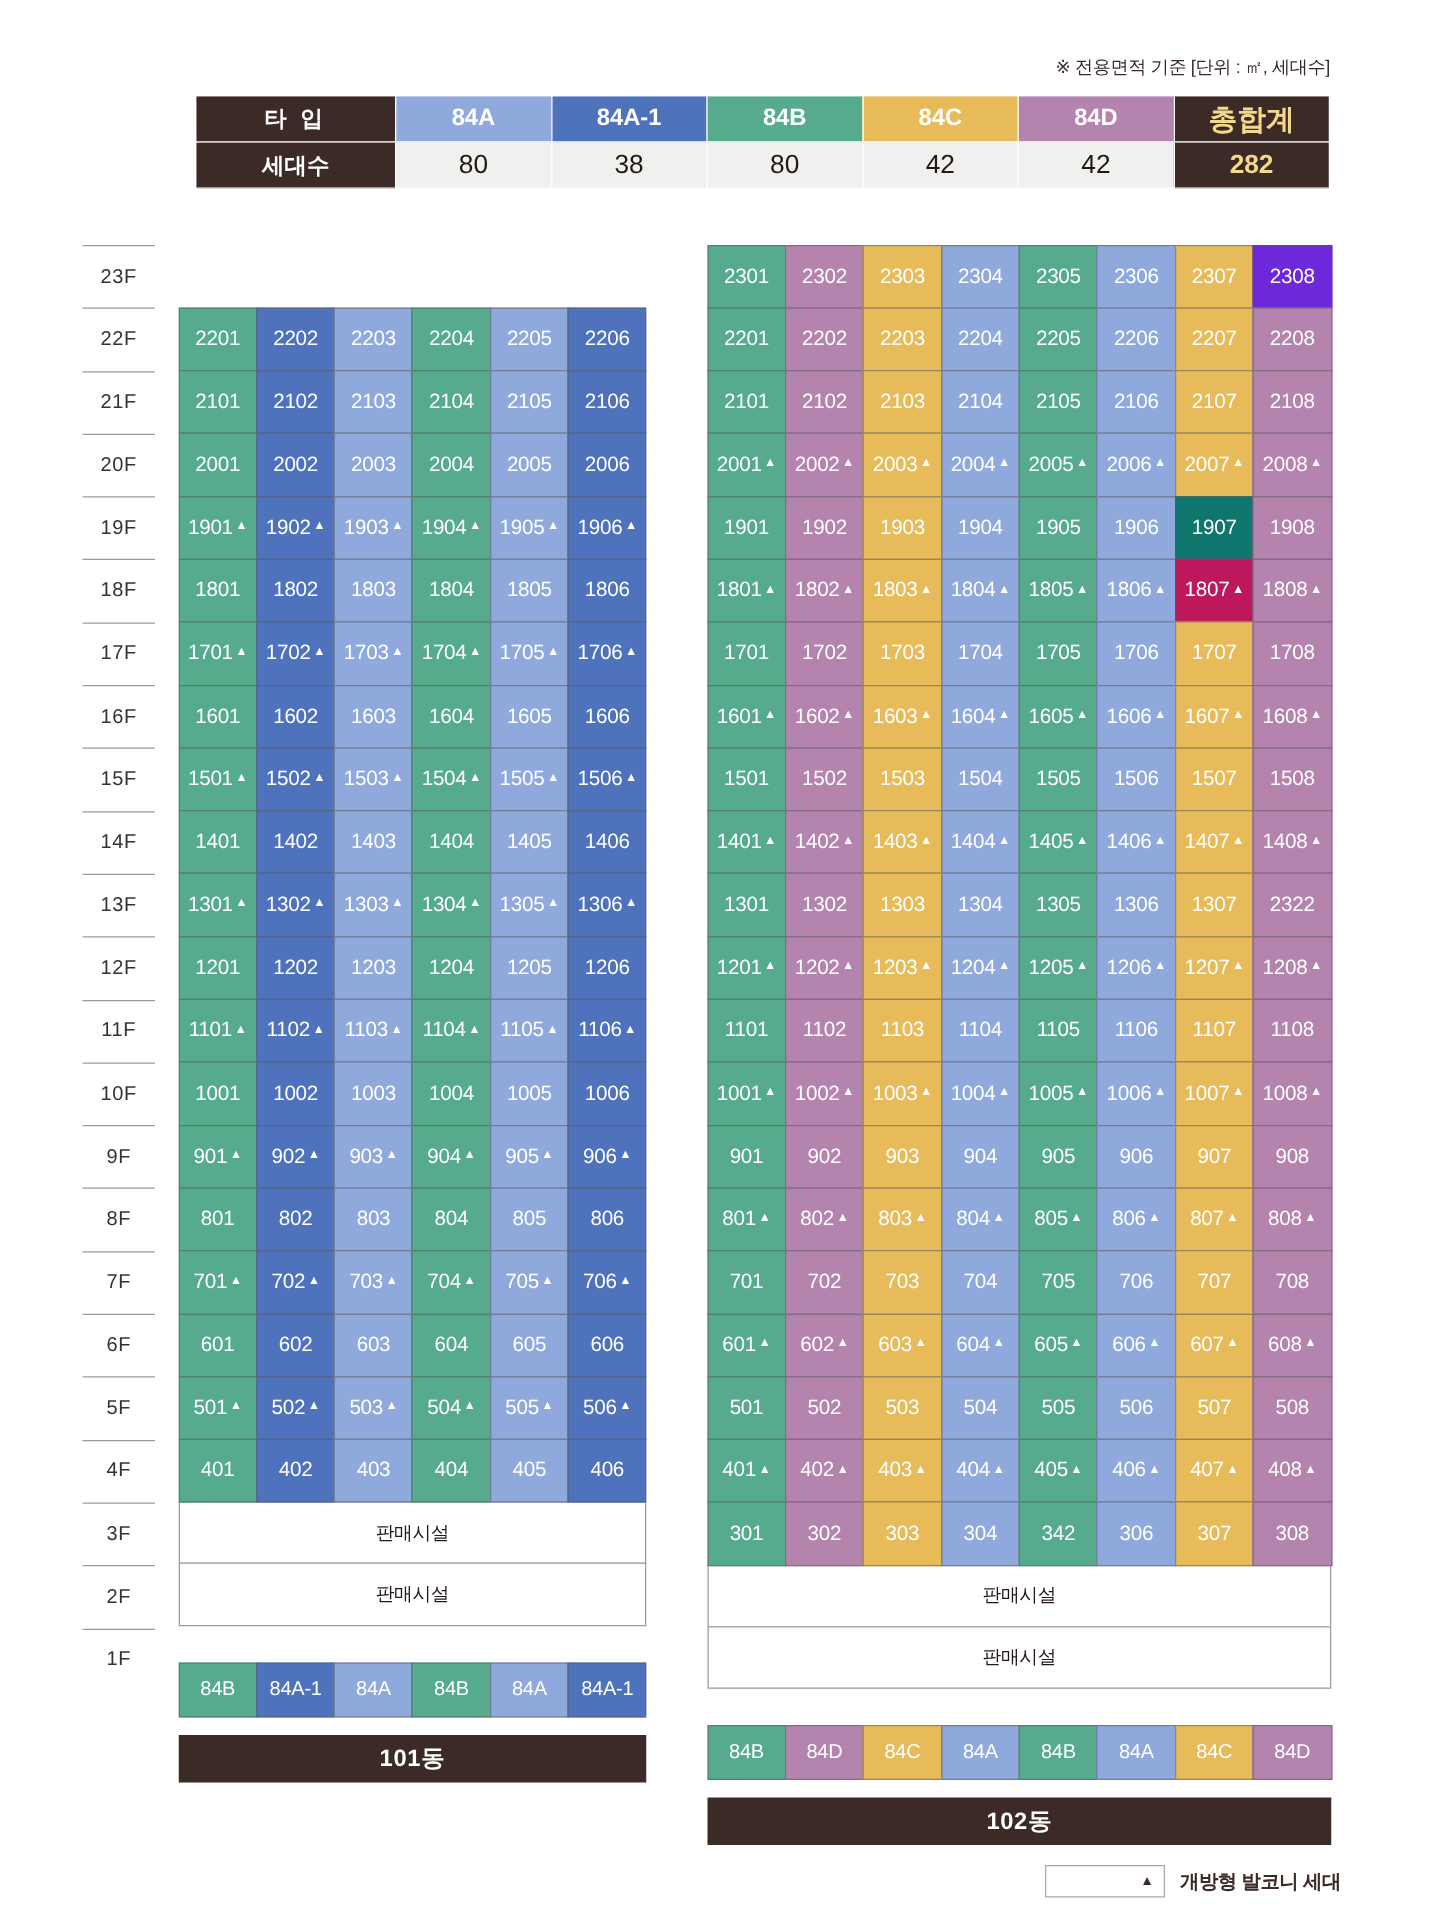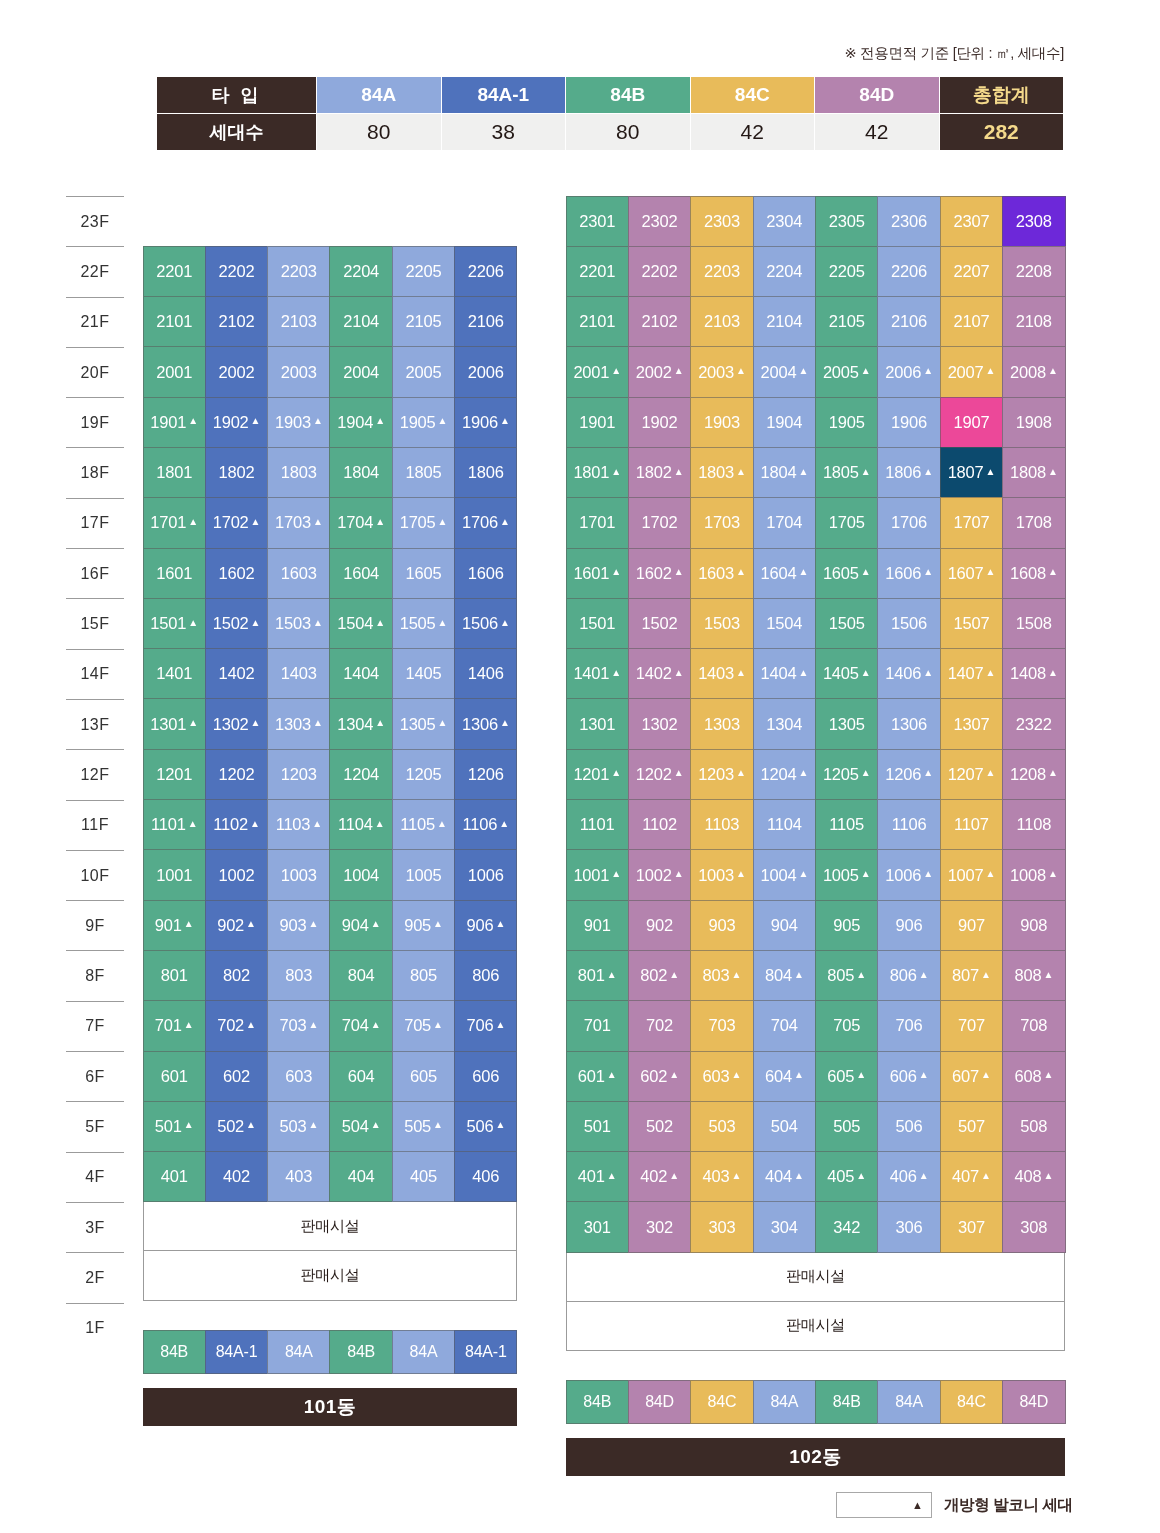--- a/index.html
+++ b/index.html
@@ -55,21 +55,21 @@
   }
   .summary .rowhead.small { letter-spacing: 0px; }
   .summary .typecell {
     color: #ffffff;
     font-weight: bold;
   }
   .summary .totalhead {
     background: #3b2a26;
     color: #f4d98b;
     font-weight: bold;
-    font-size: 19px;
+    font-size: 23px;
   }
   .summary .totalval {
     background: #3b2a26;
     color: #f4d98b;
     font-weight: bold;
     font-size: 21px;
   }
   .summary .numcell {
     background: #f0f0ef;
     color: #231815;
@@ -469,31 +469,31 @@
         <div class="cell" style="background: rgb(232, 187, 90);">2007<span class="tri">▲</span></div>
         <div class="cell" style="background: rgb(180, 131, 174);">2008<span class="tri">▲</span></div>
       </div>
       <div class="gridrow">
         <div class="cell" style="background: rgb(85, 171, 139);">1901</div>
         <div class="cell" style="background: rgb(180, 131, 174);">1902</div>
         <div class="cell" style="background: rgb(232, 187, 90);">1903</div>
         <div class="cell" style="background: rgb(143, 169, 220);">1904</div>
         <div class="cell" style="background: rgb(85, 171, 139);">1905</div>
         <div class="cell" style="background: rgb(143, 169, 220);">1906</div>
-        <div class="cell" style="background: #ec4899;">1907</div>
+        <div class="cell" style="background: #0f766e;">1907</div>
         <div class="cell" style="background: rgb(180, 131, 174);">1908</div>
       </div>
       <div class="gridrow">
         <div class="cell" style="background: rgb(85, 171, 139);">1801<span class="tri">▲</span></div>
         <div class="cell" style="background: rgb(180, 131, 174);">1802<span class="tri">▲</span></div>
         <div class="cell" style="background: rgb(232, 187, 90);">1803<span class="tri">▲</span></div>
         <div class="cell" style="background: rgb(143, 169, 220);">1804<span class="tri">▲</span></div>
         <div class="cell" style="background: rgb(85, 171, 139);">1805<span class="tri">▲</span></div>
         <div class="cell" style="background: rgb(143, 169, 220);">1806<span class="tri">▲</span></div>
-        <div class="cell" style="background: #0c4a6e;">1807<span class="tri">▲</span></div>
+        <div class="cell" style="background: #be185d;">1807<span class="tri">▲</span></div>
         <div class="cell" style="background: rgb(180, 131, 174);">1808<span class="tri">▲</span></div>
       </div>
       <div class="gridrow">
         <div class="cell" style="background: rgb(85, 171, 139);">1701</div>
         <div class="cell" style="background: rgb(180, 131, 174);">1702</div>
         <div class="cell" style="background: rgb(232, 187, 90);">1703</div>
         <div class="cell" style="background: rgb(143, 169, 220);">1704</div>
         <div class="cell" style="background: rgb(85, 171, 139);">1705</div>
         <div class="cell" style="background: rgb(143, 169, 220);">1706</div>
         <div class="cell" style="background: rgb(232, 187, 90);">1707</div>

